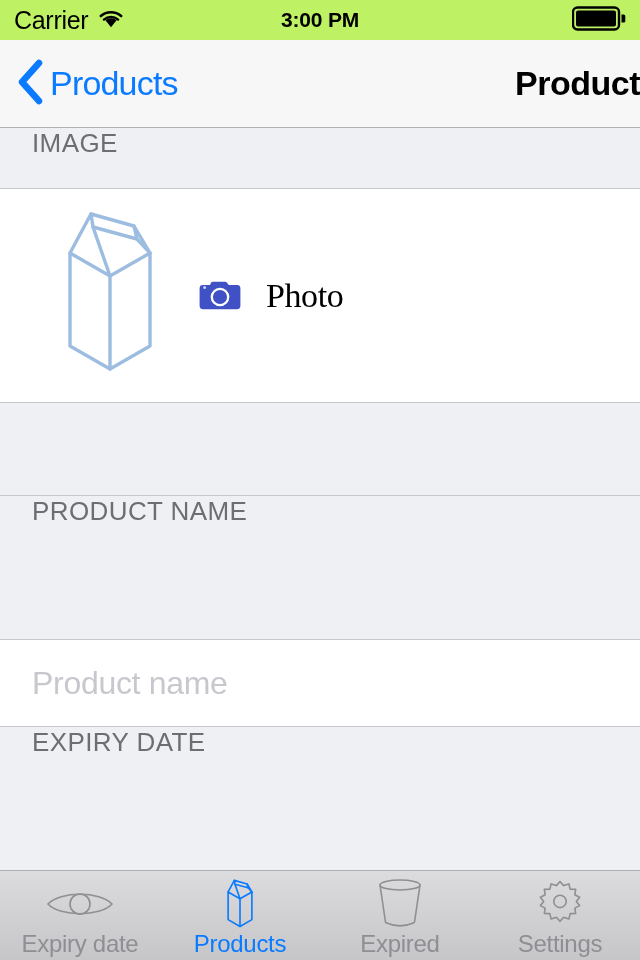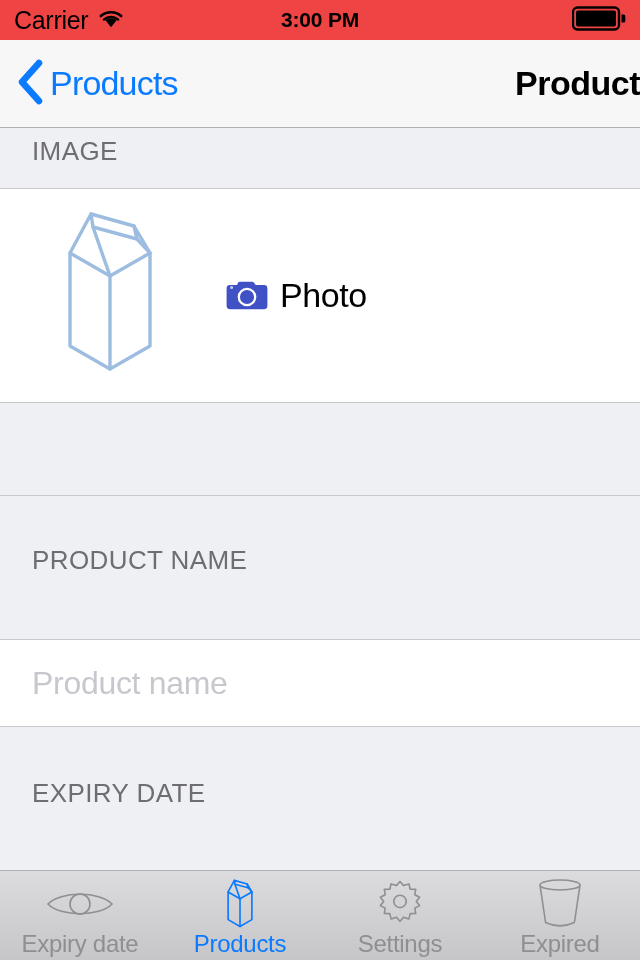--- a/index.html
+++ b/index.html
@@ -12,21 +12,21 @@
   #screen {
     position:relative;
     width:640px; height:960px;
     background:#ffffff;
     display:flex; flex-direction:column;
   }
 
   
   .status-bar {
     height:40px; flex:0 0 40px;
-    background:#ef4444;
+    background:#bef264;
     display:flex; align-items:center;
     padding:0 14px;
     position:relative;
   }
   .status-left { display:flex; align-items:center; gap:9px; }
   .carrier-text { font-size:25px; color:#000; letter-spacing:-0.3px; }
   .wifi-icon { display:block; }
   .status-time {
     position:absolute; left:0; right:0; text-align:center;
     font-size:21px; font-weight:bold; color:#000; letter-spacing:-0.2px;
@@ -61,42 +61,42 @@
   }
 
   
   .content {
     flex:1 1 auto; position:relative; overflow:hidden;
     background:#ffffff;
   }
   .section-header {
     background:#eff0f4;
     border-bottom:1px solid #c8c8cc;
-    display:flex; align-items:center;
+    display:flex; align-items:flex-start;
     padding:0 32px 14px 32px;
   }
   .section-header-text {
     font-size:26px; color:#6d6d72; letter-spacing:0.4px;
   }
 
   .sec-image-header { height:61px; }
   .sec-name-header  { height:144px; }
   .sec-date-header  { height:147px; }
 
   
   .image-row {
     height:214px; background:#fff;
     border-bottom:1px solid #c8c8cc;
     display:flex; align-items:center;
     position:relative;
   }
   .carton-thumb { margin-left:62px; }
   .photo-btn {
-    display:flex; align-items:center; gap:12px;
-    margin-left:68px; cursor:pointer;
+    display:flex; align-items:center; gap:25px;
+    margin-left:41px; cursor:pointer;font-family:Liberation Serif, serif;
   }
   .photo-label { font-size:34px; color:#000; letter-spacing:-0.4px; }
 
   .gap-block { height:93px; background:#eff0f4; border-bottom:1px solid #c8c8cc;}
 
   
   .name-row {
     height:87px; background:#fff;
     border-bottom:1px solid #c8c8cc;
     display:flex; align-items:center; padding:0 32px;
@@ -240,37 +240,37 @@
             <path d="M31 21 L48 70"></path>
             <path d="M75 33 L88 47"></path>
           </g>
         </svg>
       </div>
       <div class="tab-label">Products</div>
     </div>
 
     <div class="tab-item">
       <div class="tab-icon">
+        <svg width="46" height="50" viewBox="0 0 46 50">
+          <g fill="none" stroke="#8e8e93" stroke-width="1.6">
+            <ellipse cx="23" cy="6" rx="20" ry="5"></ellipse>
+            <path d="M3 6 L8.5 43 a1 1 0 0 0 0.6 0.8 a34 34 0 0 0 27.8 0 a1 1 0 0 0 0.6 -0.8 L43 6"></path>
+          </g>
+        </svg>
+      </div>
+      <div class="tab-label">Expired</div>
+    </div>
+
+    <div class="tab-item">
+      <div class="tab-icon">
         <svg width="50" height="50" viewBox="0 0 50 50">
           <g fill="none" stroke="#8e8e93" stroke-width="1.6" stroke-linejoin="round">
             <path d="M25 2.5 L28.6 6.6 L33.9 4.9 L35.2 10.2 L40.7 10.4 L39.8 15.7 L44.6 18.2 L41.3 22.4 L44.6 26.6 L39.8 29.1 L40.7 34.4 L35.2 34.6 L33.9 39.9 L28.6 38.2 L25 42.3 L21.4 38.2 L16.1 39.9 L14.8 34.6 L9.3 34.4 L10.2 29.1 L5.4 26.6 L8.7 22.4 L5.4 18.2 L10.2 15.7 L9.3 10.4 L14.8 10.2 L16.1 4.9 L21.4 6.6 Z"></path>
             <circle cx="25" cy="22.4" r="6.2"></circle>
           </g>
         </svg>
       </div>
       <div class="tab-label">Settings</div>
     </div>
 
-    <div class="tab-item">
-      <div class="tab-icon">
-        <svg width="46" height="50" viewBox="0 0 46 50">
-          <g fill="none" stroke="#8e8e93" stroke-width="1.6">
-            <ellipse cx="23" cy="6" rx="20" ry="5"></ellipse>
-            <path d="M3 6 L8.5 43 a1 1 0 0 0 0.6 0.8 a34 34 0 0 0 27.8 0 a1 1 0 0 0 0.6 -0.8 L43 6"></path>
-          </g>
-        </svg>
-      </div>
-      <div class="tab-label">Expired</div>
-    </div>
-
   </div>
 
 </div>
 
 </body></html>

